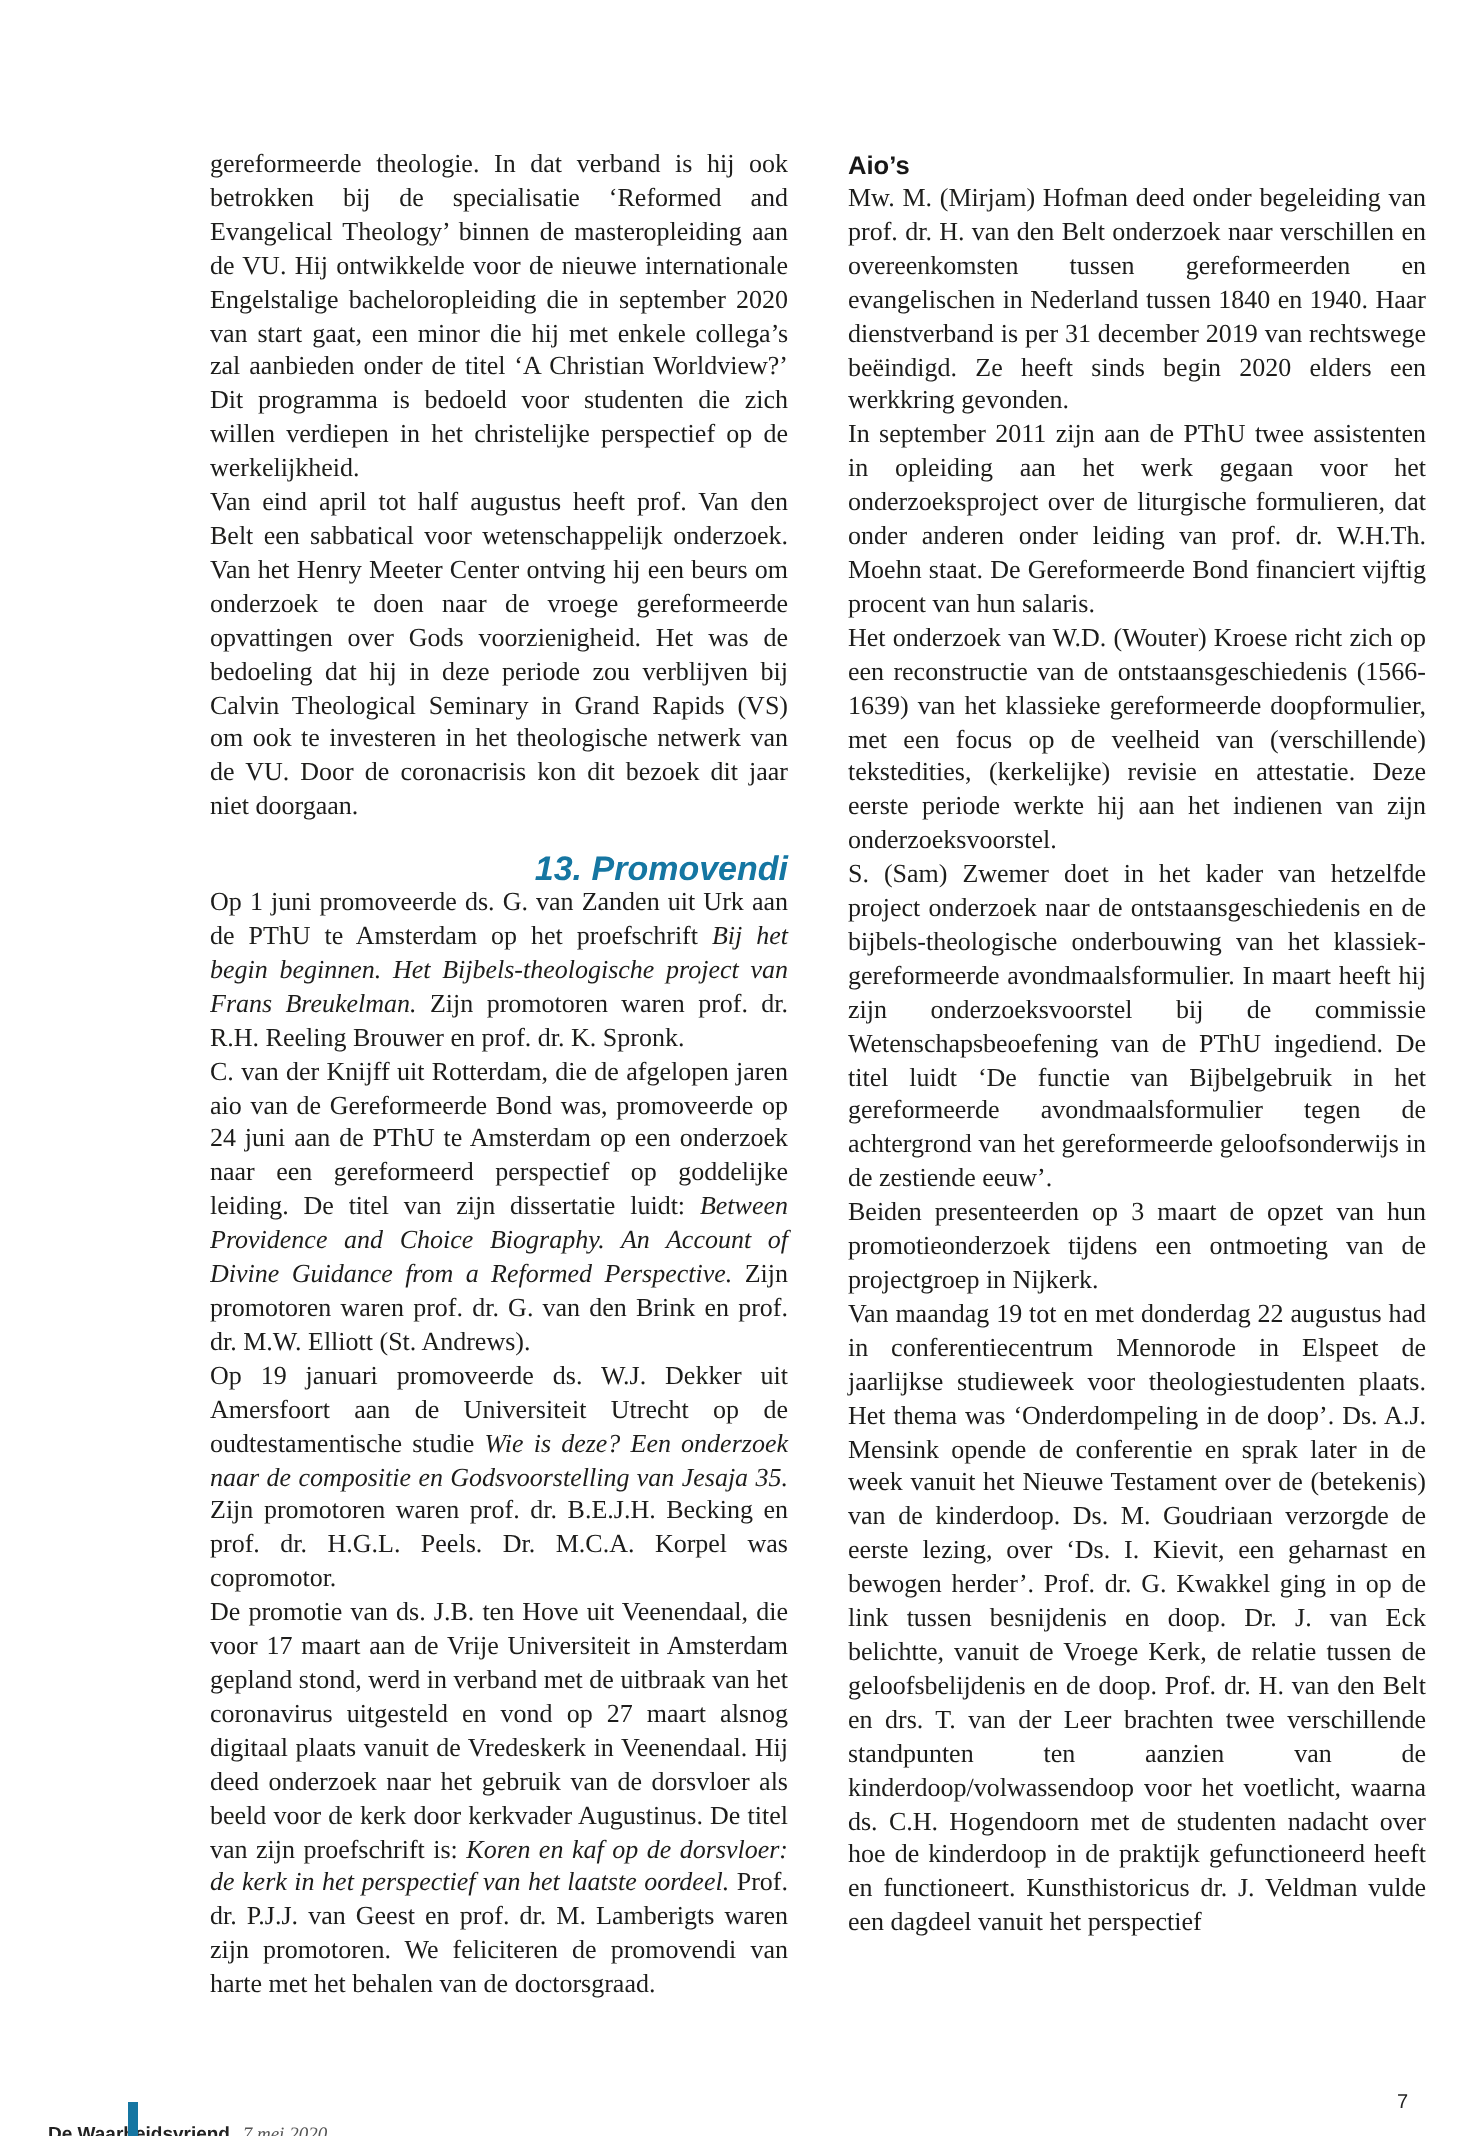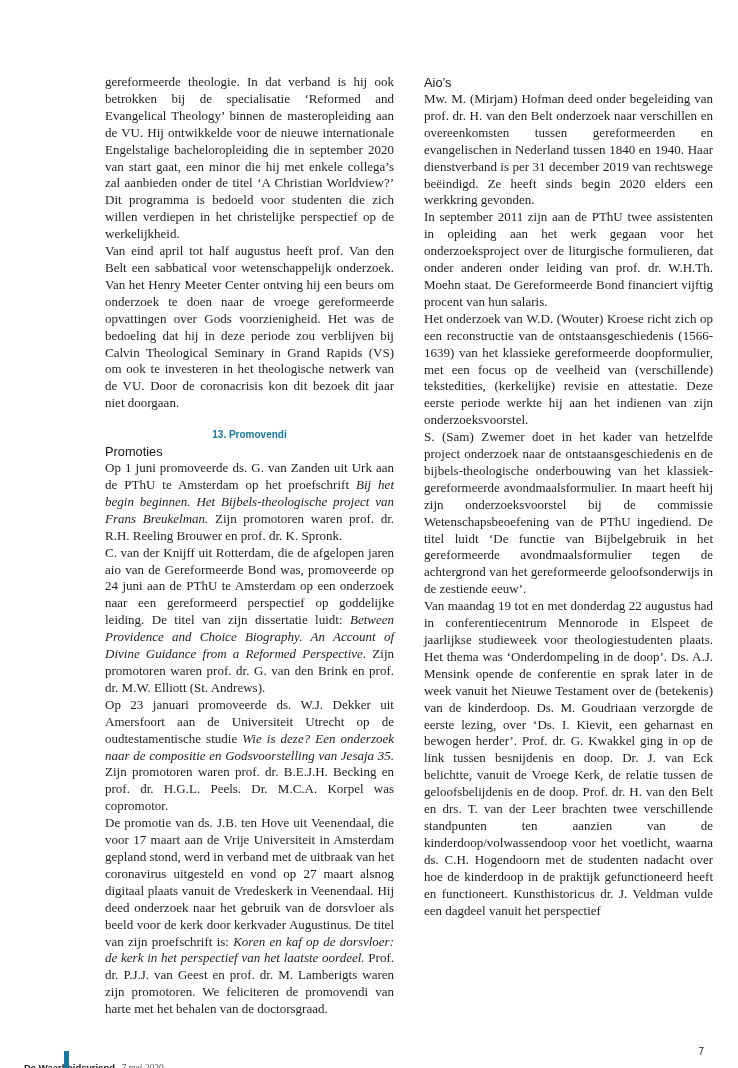--- a/index.html
+++ b/index.html
@@ -1,53 +1,53 @@
 <!DOCTYPE html>
 <html lang="nl" style="--accent: #1576a2;"><head>
 <meta charset="utf-8">
 <style>
   html,body{margin:0;padding:0;background:#ffffff;}
   .page{position:relative;width:738px;height:1068px;background:#ffffff;color:#1d1d1b;
         font-family:"Liberation Serif",serif;overflow:hidden;}
   .columns{position:absolute;top:74px;left:65px;width:608px;height:974px;display:flex;gap:30px;overflow:hidden;margin-left:40px;}
   .column{width:289px;font-size:13px;line-height:16.9px;text-align:justify;hyphens:auto;-webkit-hyphens:auto;}
   p.body-para{margin:0;}
-  h2.section-heading{font-family:"Liberation Sans",sans-serif;font-weight:bold;
-        color:var(--accent,#1576a2);font-size:10px;line-height:17px;margin:14px 0 0 0;text-align:center;}
-  h3.subheading{font-family:"Liberation Sans",sans-serif;font-weight:normal;font-size:12.8px;
+  h2.section-heading{font-family:"Liberation Sans",sans-serif;font-style:italic;font-weight:bold;
+        color:var(--accent,#1576a2);font-size:17px;line-height:17px;margin:14px 0 0 0;text-align:right;}
+  h3.subheading{font-family:"Liberation Sans",sans-serif;font-weight:bold;font-size:12.8px;
         line-height:17px;margin:0;text-align:left;color:#171717;}
   em{font-style:italic;}
   .footer{position:absolute;left:0;top:1046px;width:738px;height:16px;font-size:9.5px;}
   .footer-center{position:absolute;left:0;top:16px;width:100%;text-align:left;margin-left:24px;}
   .journal{font-family:"Liberation Sans",sans-serif;font-weight:bold;color:#222;}
   .issue-date{font-style:italic;color:#555;margin-left:4px;font-family:"Liberation Serif",serif;}
   .page-number{position:absolute;right:34px;top:0;font-family:"Liberation Sans",sans-serif;font-size:10px;color:#222;}
   .corner-mark{position:absolute;left:64px;bottom:0;width:5px;height:17px;background:var(--accent,#1576a2);}
 </style>
 </head>
 <body>
 
 <div class="page">
   <div class="columns">
     <div class="column" id="col-left">
         <p class="body-para"><span>gereformeerde theologie. In dat verband is hij ook betrokken bij de specialisatie ‘Reformed and Evangelical Theology’ binnen de masteropleiding aan de VU. Hij ontwikkelde voor de nieuwe internationale Engelstalige bacheloropleiding die in september 2020 van start gaat, een minor die hij met enkele collega’s zal aanbieden onder de titel ‘A Christian Worldview?’ Dit programma is bedoeld voor studenten die zich willen verdiepen in het christelijke perspectief op de werkelijkheid.</span></p>
         <p class="body-para"><span>Van eind april tot half augustus heeft prof. Van den Belt een sabbatical voor wetenschappelijk onderzoek. Van het Henry Meeter Center ontving hij een beurs om onderzoek te doen naar de vroege gereformeerde opvattingen over Gods voorzienigheid. Het was de bedoeling dat hij in deze periode zou verblijven bij Calvin Theological Seminary in Grand Rapids (VS) om ook te investeren in het theologische netwerk van de VU. Door de coronacrisis kon dit bezoek dit jaar niet doorgaan.</span></p>
         <h2 class="section-heading">13. Promovendi</h2>
-        <h3 class="subheading">Promoties</h3>
         <p class="body-para"><span>Op 1 juni promoveerde ds. G. van Zanden uit Urk aan de PThU te Amsterdam op het proefschrift </span><em>Bij het begin beginnen. Het Bijbels-theologische project van Frans Breukelman.</em><span> Zijn promotoren waren prof. dr. R.H. Reeling Brouwer en prof. dr. K. Spronk.</span></p>
         <p class="body-para"><span>C. van der Knijff uit Rotterdam, die de afgelopen jaren aio van de Gereformeerde Bond was, promoveerde op 24 juni aan de PThU te Amsterdam op een onderzoek naar een gereformeerd perspectief op goddelijke leiding. De titel van zijn dissertatie luidt: </span><em>Between Providence and Choice Biography. An Account of Divine Guidance from a Reformed Perspective.</em><span> Zijn promotoren waren prof. dr. G. van den Brink en prof. dr. M.W. Elliott (St. Andrews).</span></p>
-        <p class="body-para"><span>Op 23 januari promoveerde ds. W.J. Dekker uit Amersfoort aan de Universiteit Utrecht op de oudtestamentische studie </span><em>Wie is deze? Een onderzoek naar de compositie en Godsvoorstelling van Jesaja 35.</em><span> Zijn promotoren waren prof. dr. B.E.J.H. Becking en prof. dr. H.G.L. Peels. Dr. M.C.A. Korpel was copromotor.</span></p>
+        <p class="body-para"><span>Op 19 januari promoveerde ds. W.J. Dekker uit Amersfoort aan de Universiteit Utrecht op de oudtestamentische studie </span><em>Wie is deze? Een onderzoek naar de compositie en Godsvoorstelling van Jesaja 35.</em><span> Zijn promotoren waren prof. dr. B.E.J.H. Becking en prof. dr. H.G.L. Peels. Dr. M.C.A. Korpel was copromotor.</span></p>
         <p class="body-para"><span>De promotie van ds. J.B. ten Hove uit Veenendaal, die voor 17 maart aan de Vrije Universiteit in Amsterdam gepland stond, werd in verband met de uitbraak van het coronavirus uitgesteld en vond op 27 maart alsnog digitaal plaats vanuit de Vredeskerk in Veenendaal. Hij deed onderzoek naar het gebruik van de dorsvloer als beeld voor de kerk door kerkvader Augustinus. De titel van zijn proefschrift is: </span><em>Koren en kaf op de dorsvloer: de kerk in het perspectief van het laatste oordeel.</em><span> Prof. dr. P.J.J. van Geest en prof. dr. M. Lamberigts waren zijn promotoren. We feliciteren de promovendi van harte met het behalen van de doctorsgraad.</span></p>
       </div>
     <div class="column" id="col-right">
         <h3 class="subheading">Aio’s</h3>
         <p class="body-para"><span>Mw. M. (Mirjam) Hofman deed onder begeleiding van prof. dr. H. van den Belt onderzoek naar verschillen en overeenkomsten tussen gereformeerden en evangelischen in Nederland tussen 1840 en 1940. Haar dienstverband is per 31 december 2019 van rechtswege beëindigd. Ze heeft sinds begin 2020 elders een werkkring gevonden.</span></p>
         <p class="body-para"><span>In september 2011 zijn aan de PThU twee assistenten in opleiding aan het werk gegaan voor het onderzoeksproject over de liturgische formulieren, dat onder anderen onder leiding van prof. dr. W.H.Th. Moehn staat. De Gereformeerde Bond financiert vijftig procent van hun salaris.</span></p>
         <p class="body-para"><span>Het onderzoek van W.D. (Wouter) Kroese richt zich op een reconstructie van de ontstaansgeschiedenis (1566-1639) van het klassieke gereformeerde doopformulier, met een focus op de veelheid van (verschillende) tekstedities, (kerkelijke) revisie en attestatie. Deze eerste periode werkte hij aan het indienen van zijn onderzoeksvoorstel.</span></p>
         <p class="body-para"><span>S. (Sam) Zwemer doet in het kader van hetzelfde project onderzoek naar de ontstaansgeschiedenis en de bijbels-theologische onderbouwing van het klassiek-gereformeerde avondmaalsformulier. In maart heeft hij zijn onderzoeksvoorstel bij de commissie Wetenschapsbeoefening van de PThU ingediend. De titel luidt ‘De functie van Bijbelgebruik in het gereformeerde avondmaalsformulier tegen de achtergrond van het gereformeerde geloofsonderwijs in de zestiende eeuw’.</span></p>
+        <p class="body-para"><span>Beiden presenteerden op 3 maart de opzet van hun promotieonderzoek tijdens een ontmoeting van de projectgroep in Nijkerk.</span></p>
         <p class="body-para"><span>Van maandag 19 tot en met donderdag 22 augustus had in conferentiecentrum Mennorode in Elspeet de jaarlijkse studieweek voor theologiestudenten plaats. Het thema was ‘Onderdompeling in de doop’. Ds. A.J. Mensink opende de conferentie en sprak later in de week vanuit het Nieuwe Testament over de (betekenis) van de kinderdoop. Ds. M. Goudriaan verzorgde de eerste lezing, over ‘Ds. I. Kievit, een geharnast en bewogen herder’. Prof. dr. G. Kwakkel ging in op de link tussen besnijdenis en doop. Dr. J. van Eck belichtte, vanuit de Vroege Kerk, de relatie tussen de geloofsbelijdenis en de doop. Prof. dr. H. van den Belt en drs. T. van der Leer brachten twee verschillende standpunten ten aanzien van de kinderdoop/volwassendoop voor het voetlicht, waarna ds. C.H. Hogendoorn met de studenten nadacht over hoe de kinderdoop in de praktijk gefunctioneerd heeft en functioneert. Kunsthistoricus dr. J. Veldman vulde een dagdeel vanuit het perspectief</span></p>
       </div>
   </div>
 
   <div class="footer">
     <div class="footer-center">
       <span class="journal">De Waarheidsvriend</span>
       <span class="issue-date">7 mei 2020</span>
     </div>
     <span class="page-number">7</span>

